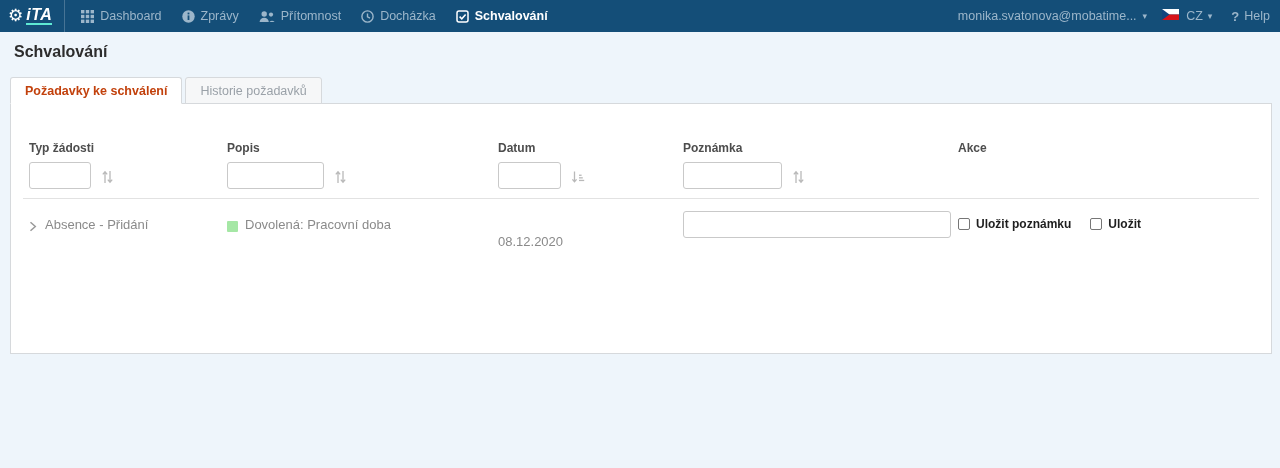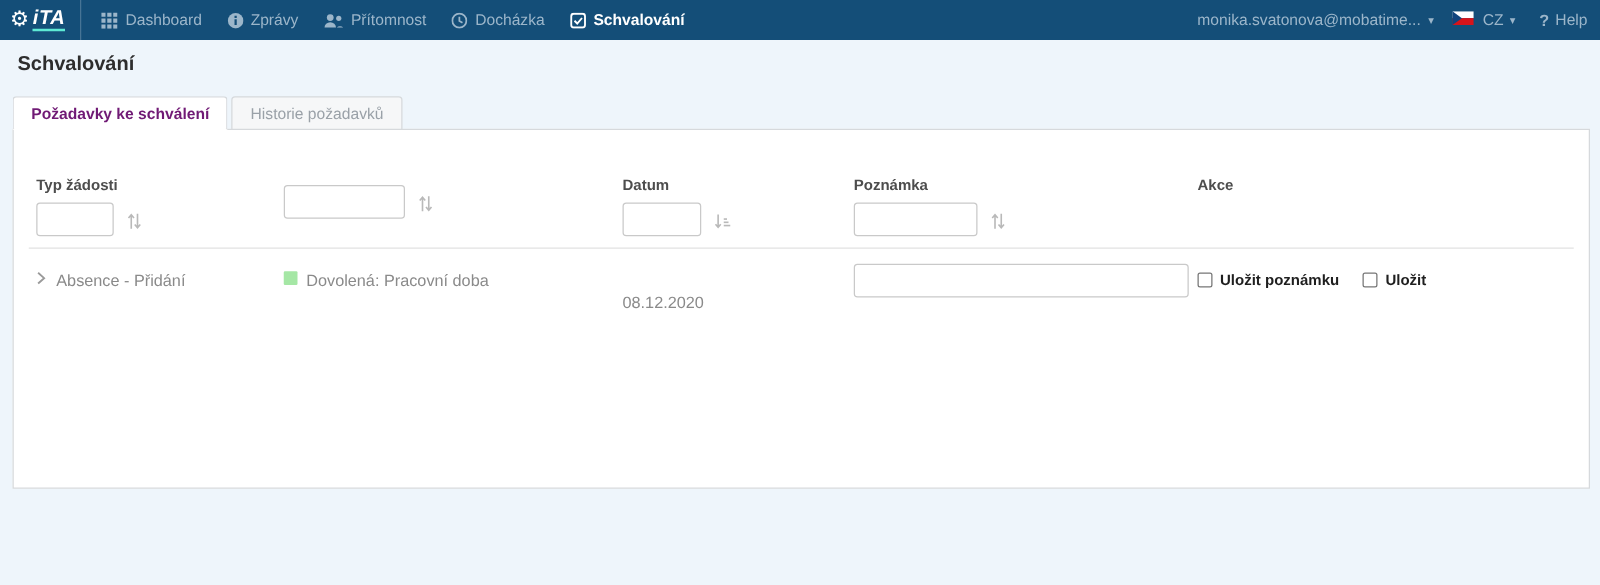--- a/index.html
+++ b/index.html
@@ -38,46 +38,46 @@
   .help-link { display:flex; align-items:center; gap:5px; cursor:pointer; }
 
   
   .page-title { font-size:16px; font-weight:bold; color:#2d2d2d; margin:11px 0 0 14px; }
 
   .tabs { display:flex; gap:3px; margin:16px 0 -1px 10px; position:relative; z-index:2; }
   .tab {
     font-size:12.5px; padding:6px 14px 5px 14px; cursor:pointer;
     border:1px solid #d6d9dc; border-radius:3px 3px 0 0;
   }
-  .tab.active { background:#fff; color:#701a75; font-weight:bold; border-bottom:1px solid #fff; }
+  .tab.active { background:#fff; color:#c2410c; font-weight:bold; border-bottom:1px solid #fff; }
   .tab.inactive { background:#f6f7f8; color:#9aa1a8; border-bottom:1px solid #d6d9dc; }
 
   .panel {
-    margin:0 8px 0 10px; height:288px;
+    margin:0 8px 0 10px; height:251px;
     background:#fff; border:1px solid #d6d9dc;
     position:relative; z-index:1;
   }
 
   .cols { display:grid; grid-template-columns:198px 271px 185px 275px auto;
     padding-left:18px; padding-right:16px; }
   .filter-head { margin-top:37px; }
   .col-label { font-size:12px; font-weight:bold; color:#4d4d4d; }
   .input-row { display:flex; align-items:flex-end; gap:10px; margin-top:7px; }
   .filter-input {
     height:27px; border:1px solid #c9c9c9; border-radius:3px;
     font-family:"Liberation Sans", sans-serif; font-size:12px; color:#555; padding:0 6px;
     outline:none; background:#fff;
   }
   .w-typ { width:62px; } .w-popis { width:97px; } .w-datum { width:63px; } .w-pozn { width:99px; }
   .sort-btn { color:#b9b9b9; cursor:pointer; display:inline-flex; padding-bottom:5px; background:none; border:none; }
 
   .separator { border-top:1px solid #e2e2e2; margin:9px 12px 0 12px; }
 
   .data-row { align-items:center; height:36px; color:#8a8a8a; font-size:13px; }
-  .cell { display:flex; align-items:flex-start; }
+  .cell { display:flex; align-items:flex-end; }
   .chevron { color:#9a9a9a; display:inline-flex; cursor:pointer; margin-right:8px; }
   .status-square { width:11px; height:11px; border-radius:1px; display:inline-block; margin-right:7px; }
   .date-text { font-size:13px;margin-top:35px; }
   .note-input {
     width:268px; height:27px; border:1px solid #c9c9c9; border-radius:3px;
     font-family:"Liberation Sans", sans-serif; font-size:12px; color:#555; padding:0 6px;
     outline:none; background:#fff;
   }
   .actions-cell { gap:19px; }
   .check-group { display:flex; align-items:center; gap:6px; cursor:pointer; }
@@ -187,20 +187,21 @@
         <input class="filter-input w-typ" value="" style="">
         <button class="sort-btn">
             <svg width="13" height="14" viewBox="0 0 13 14" fill="none" stroke="currentColor" stroke-width="1.3">
               <path d="M4 13 V2 M1.8 4.4 L4 1.8 L6.2 4.4"></path>
               <path d="M9 1 V12 M6.8 9.6 L9 12.2 L11.2 9.6"></path>
             </svg>
           </button>
       </div>
     </div>
     <div>
+      <div class="col-label">Popis</div>
       <div class="input-row">
         <input class="filter-input w-popis" value="" style="">
         <button class="sort-btn">
             <svg width="13" height="14" viewBox="0 0 13 14" fill="none" stroke="currentColor" stroke-width="1.3">
               <path d="M4 13 V2 M1.8 4.4 L4 1.8 L6.2 4.4"></path>
               <path d="M9 1 V12 M6.8 9.6 L9 12.2 L11.2 9.6"></path>
             </svg>
           </button>
       </div>
     </div>

